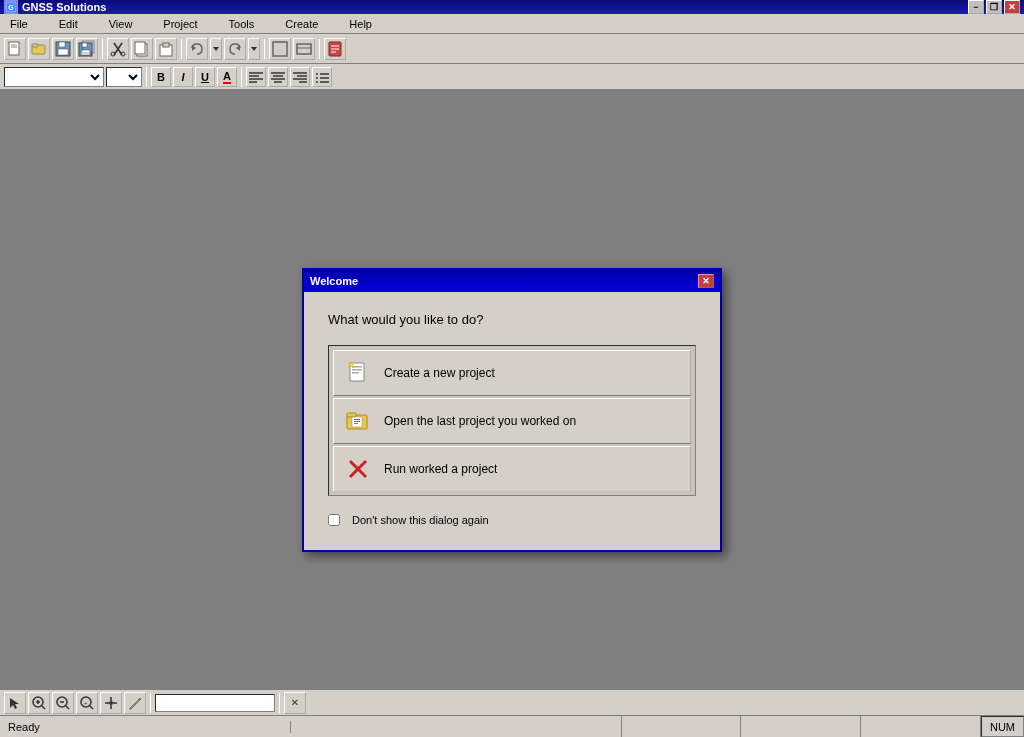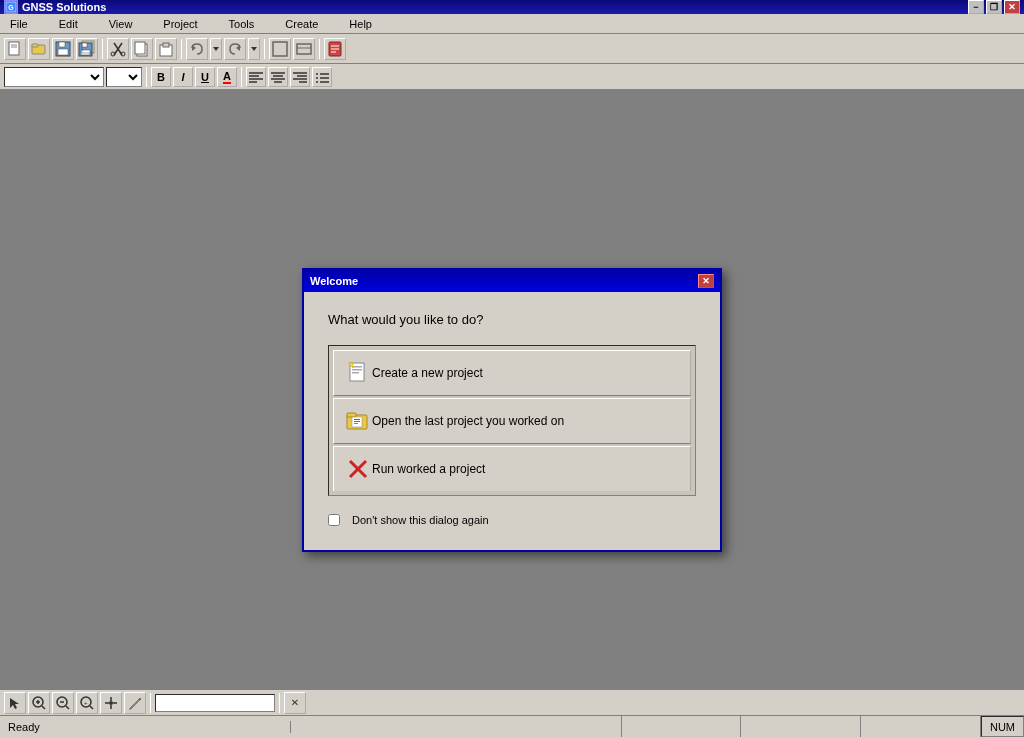--- a/index.html
+++ b/index.html
@@ -216,21 +216,21 @@
     }
     .option-btn {
       display: flex;
       align-items: center;
       padding: 8px 10px;
       background: #d4d0c8;
       border: 1px outset #ffffff;
       cursor: pointer;
       font-size: 12px;
       text-align: left;
-      gap: 0;
+      gap: 12px;
       border-bottom: 1px solid #808080;
     }
     .option-btn:last-child { border-bottom: none; }
     .option-icon {
       width: 28px;
       height: 28px;
       display: flex;
       align-items: center;
       justify-content: center;
       flex-shrink: 0;

